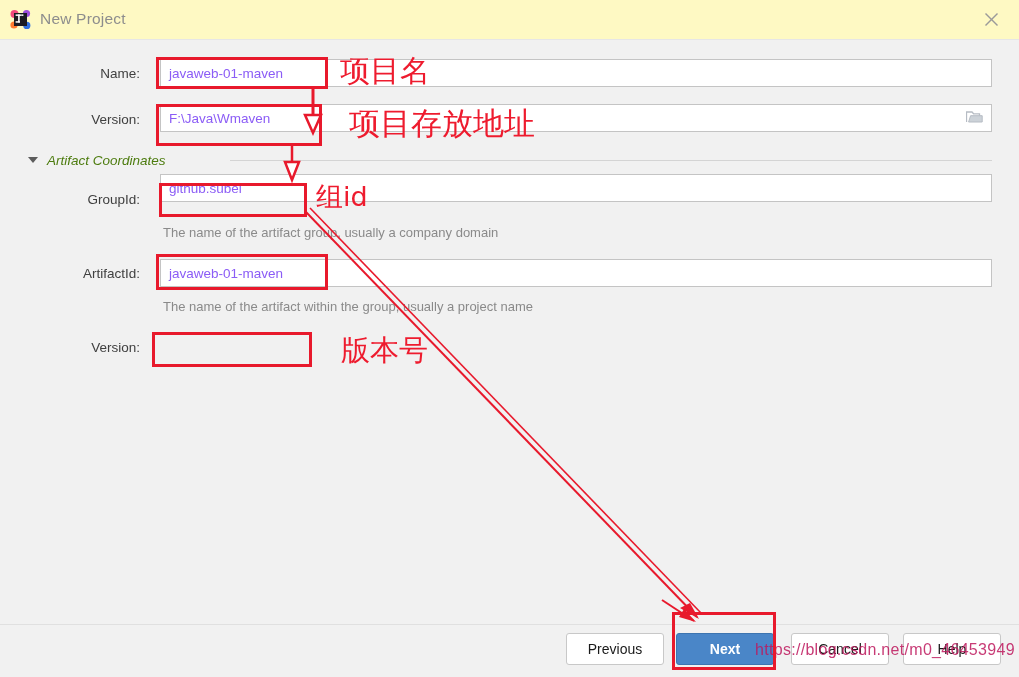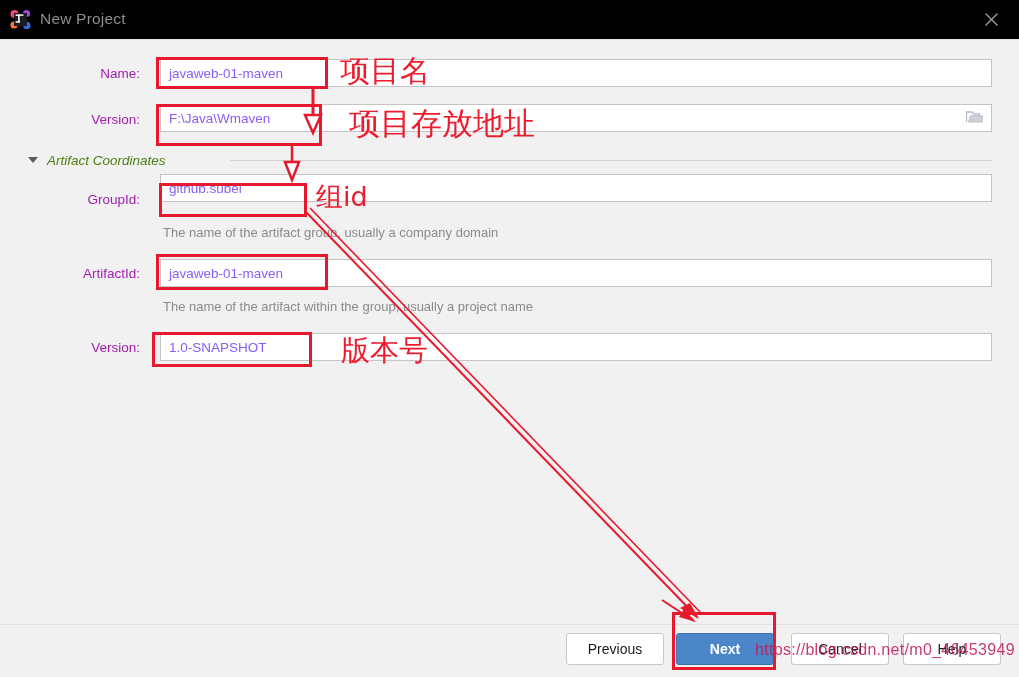--- a/index.html
+++ b/index.html
@@ -18,21 +18,21 @@
     overflow: hidden;
     background: #f1f1f1;
     -webkit-font-smoothing: antialiased;
   }
 
   
   #titlebar {
     position: absolute;
     left: 0; top: 0;
     width: 1019px; height: 39px;
-    background: #000000;
+    background: #fef9c3;
     border-bottom: 1px solid #e6e6e6;
   }
   #app-icon {
     position: absolute;
     left: 10px; top: 9px;
     width: 21px; height: 21px;
   }
   #title-text {
     position: absolute;
     left: 40px; top: 10px;
@@ -49,21 +49,21 @@
     align-items: center;
     justify-content: center;
     cursor: pointer;
   }
   #close-btn svg { display: block; }
 
   
   .form-label {
     position: absolute;
     font-size: 13.5px;
-    color: #a21caf;
+    color: #404040;
     text-align: right;
     white-space: nowrap;
   }
   .field {
     position: absolute;
     background: #ffffff;
     border: 1px solid #c4c4c4;
     box-sizing: border-box;
     height: 28px;
     display: flex;
@@ -229,21 +229,20 @@
 
   <div class="form-label" style="left:28px; top:192px; width:112px;">GroupId:</div>
   <div class="field" style="left:160px; top:174px; width:832px;">github.subei</div>
   <div class="hint" style="left:163px; top:225px;">The name of the artifact group, usually a company domain</div>
 
   <div class="form-label" style="left:28px; top:266px; width:112px;">ArtifactId:</div>
   <div class="field" style="left:160px; top:259px; width:832px;">javaweb-01-maven</div>
   <div class="hint" style="left:163px; top:299px;">The name of the artifact within the group, usually a project name</div>
 
   <div class="form-label" style="left:28px; top:340px; width:112px;">Version:</div>
-  <div class="field" style="left:160px; top:333px; width:832px;">1.0-SNAPSHOT</div>
 
   <div id="bottom-rule"></div>
 
   <div class="btn btn-default" style="left:566px; top:633px; width:98px;">Previous</div>
   <div class="btn btn-default" style="left:791px; top:633px; width:98px;">Cancel</div>
   <div class="btn btn-primary" style="left:676px; top:633px; width:98px;">Next</div>
   <div class="btn btn-default" style="left:903px; top:633px; width:98px;">Help</div>
 
   <div id="watermark">https://blog.csdn.net/m0_46453949</div>
 

